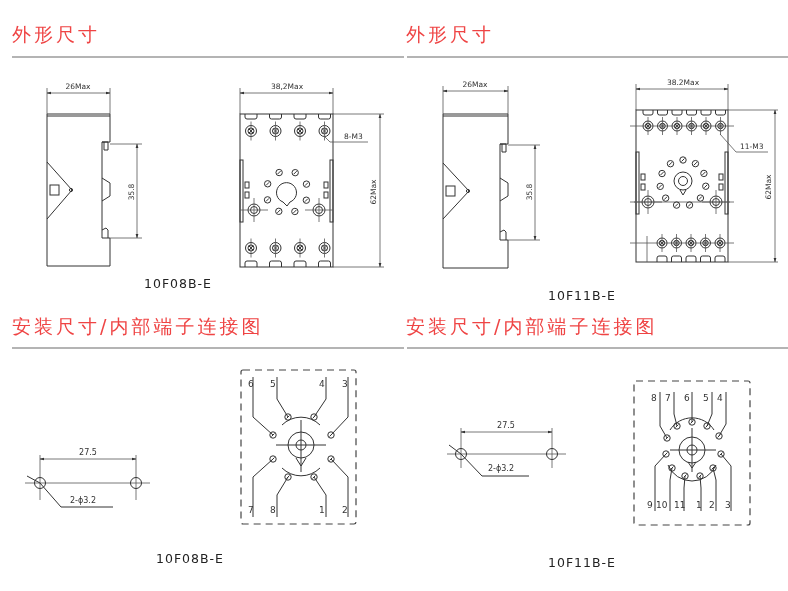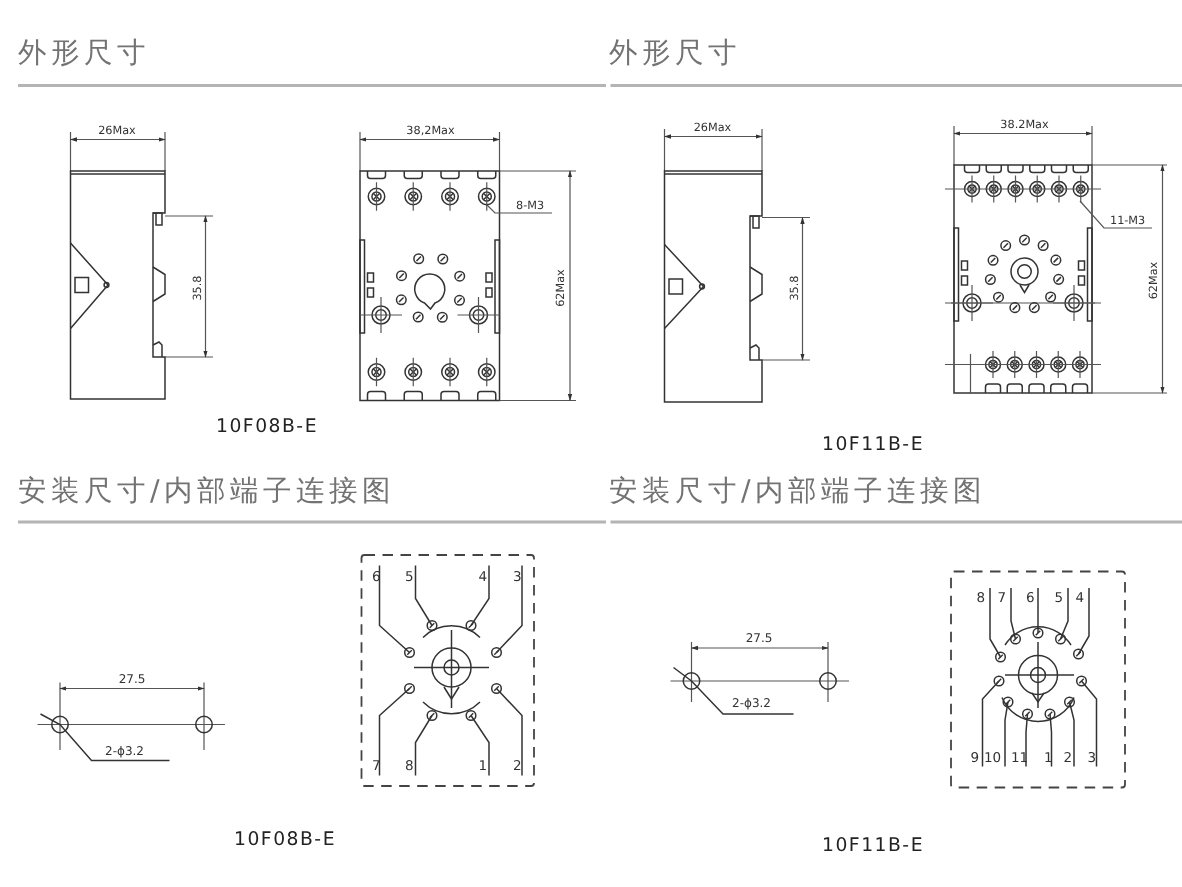--- a/index.html
+++ b/index.html
@@ -1,18 +1,18 @@
 <!DOCTYPE html>
 <html><head>
 <meta charset="utf-8">
 <style>
   html, body { margin: 0; padding: 0; background: #ffffff; }
   body { width: 788px; height: 591px; position: relative; overflow: hidden;
          font-family: "DejaVu Sans", sans-serif; color: #222; }
-  .title { position: absolute; font-size: 19px; letter-spacing: 3px; color: #737373;
+  .title { position: absolute; font-size: 19px; letter-spacing: 3px; color: #ef4444;
            font-family: "DejaVu Sans", sans-serif; text-align: center; }
   .rule { position: absolute; height: 2px; background: #b4b4b4; }
   .caption { position: absolute; font-size: 12.5px; letter-spacing: 1px; color: #222;
              font-family: "DejaVu Sans", sans-serif; }
   svg { position: absolute; left: 0; top: 0; overflow: visible; }
   svg text { font-family: "DejaVu Sans", sans-serif; fill: #333; }
   .ln { stroke: #333; stroke-width: 1; fill: none; }
   .lt { stroke: #555; stroke-width: 0.8; fill: none; }
   .dash { stroke: #444; stroke-width: 1.2; fill: none; stroke-dasharray: 7 5; }
 </style>

